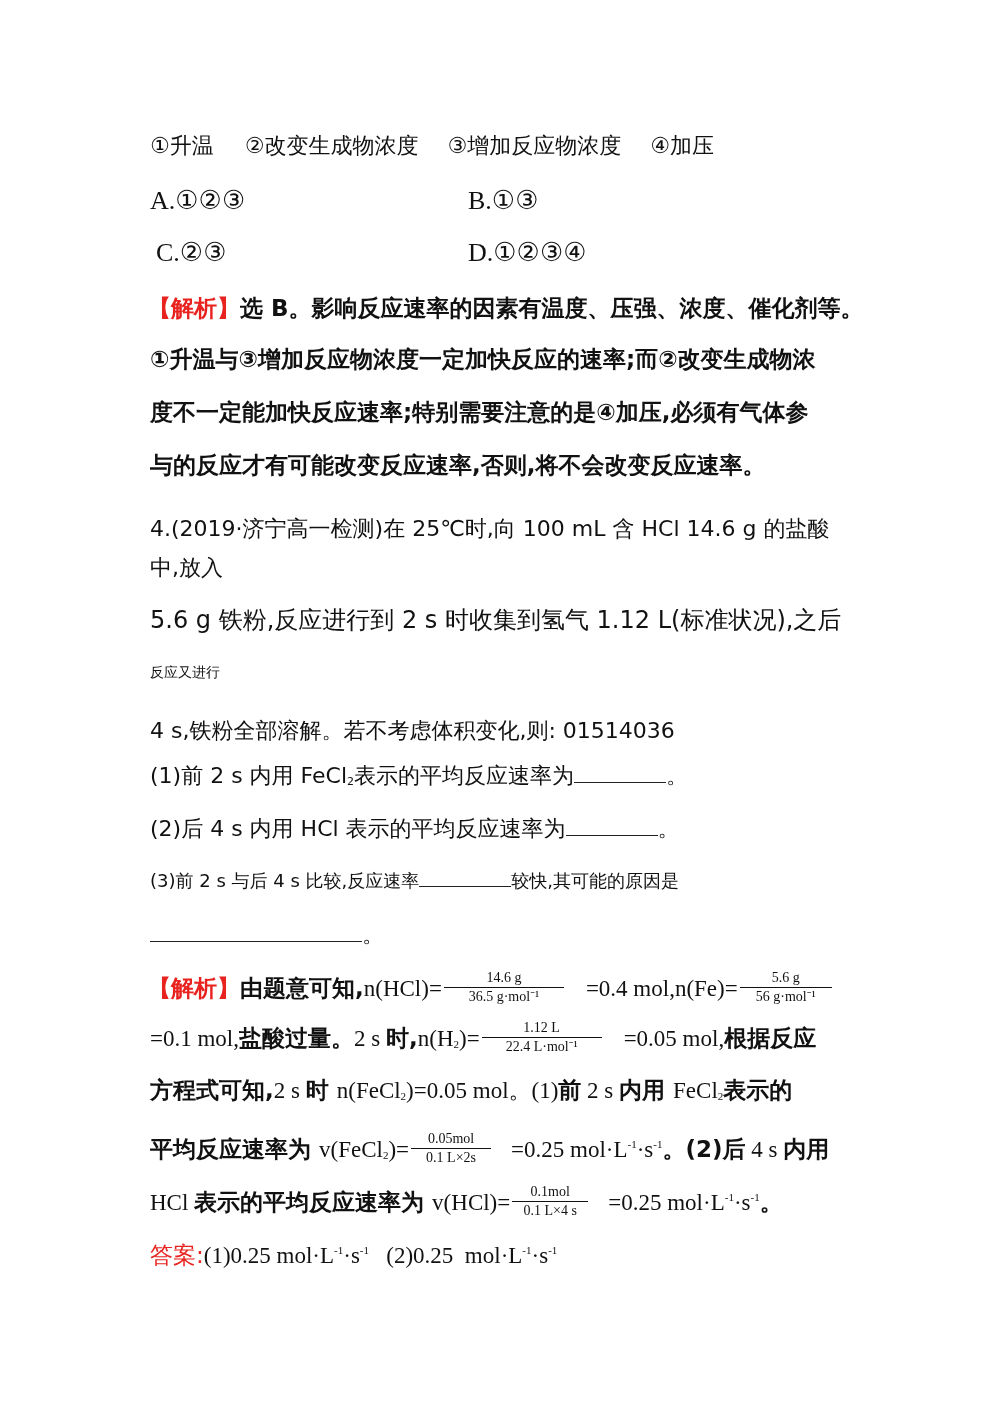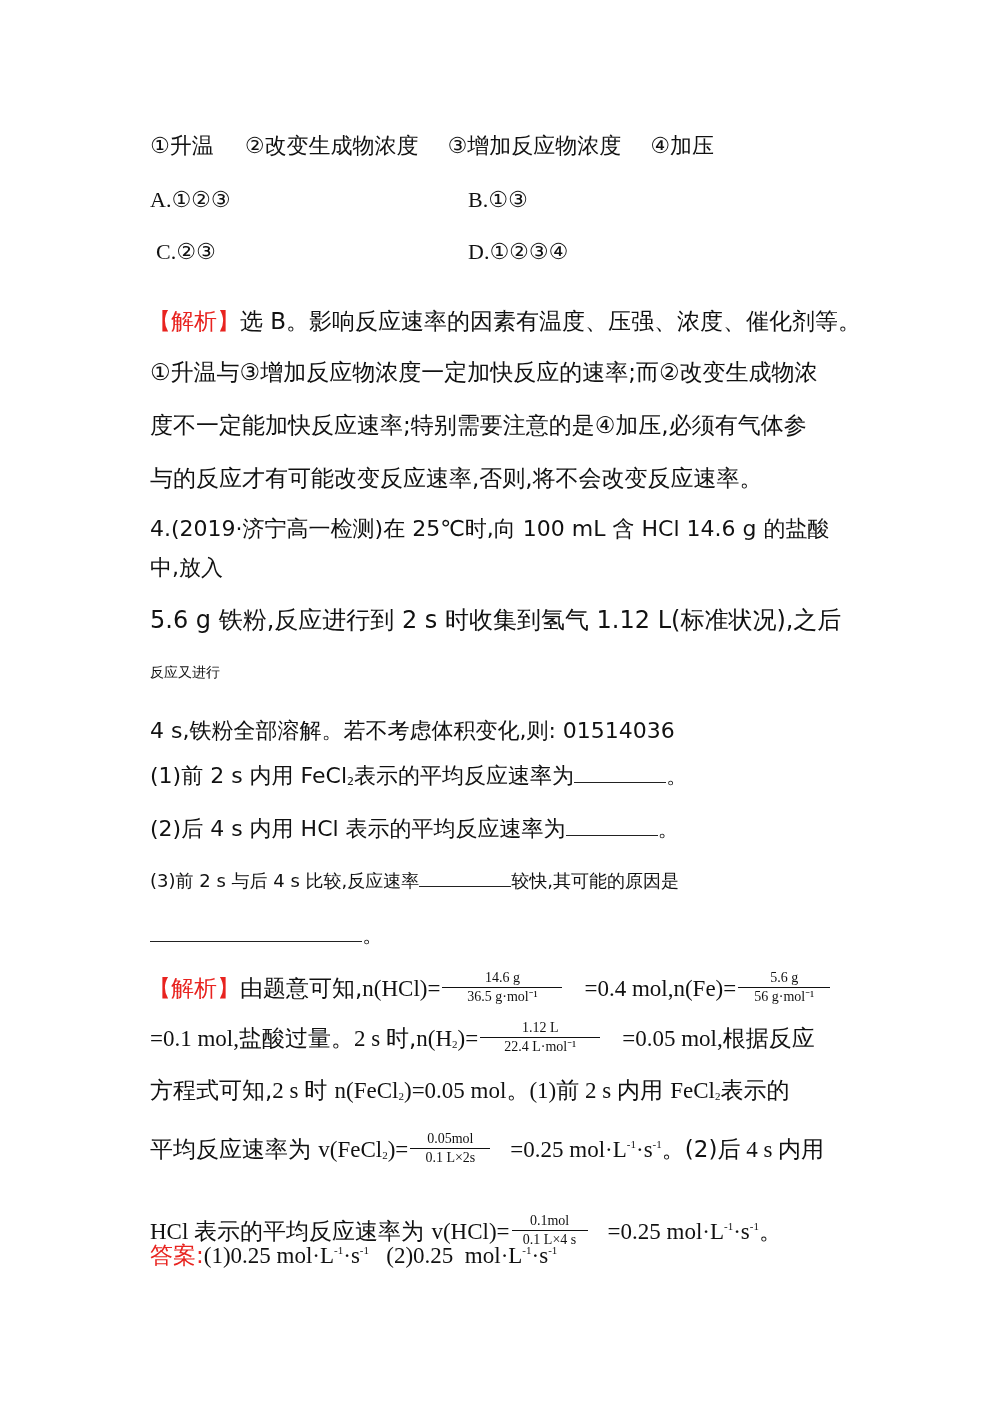--- a/index.html
+++ b/index.html
@@ -5,24 +5,24 @@
   html, body { margin: 0; padding: 0; background: #ffffff; }
   body {
     width: 1000px; height: 1414px; position: relative; overflow: hidden;
     font-family: "DejaVu Sans", sans-serif; color: #111;
   }
   .line {
     position: absolute; left: 150px; white-space: nowrap;
     font-size: 23px; line-height: 30px;
   }
   .serif { font-family: "Liberation Serif", "DejaVu Serif", serif; }
-  .bold { font-weight: normal; margin-top: 13px; }
+  .bold { font-weight: bold; }
   .red { color: #e8231f; }
   .blank { display: inline-block; border-bottom: 1px solid #222; height: 18px; vertical-align: baseline; }
-  .opt { position: absolute; font-size: 22px; line-height: 30px; white-space: nowrap; }
+  .opt { position: absolute; font-size: 26px; line-height: 30px; white-space: nowrap; }
   sub { font-size: 11px; vertical-align: -2px; }
   sup { font-size: 11px; vertical-align: 9px; }
   .frac {
     display: inline-block; vertical-align: middle; text-align: center;
     font-family: "Liberation Serif", serif; font-size: 14px; line-height: 18px;
     margin: 0 2px; position: relative; top: -2px;
   }
   .frac .num { display: block; padding: 0 4px; border-bottom: 1.5px solid #111; }
   .frac .den { display: block; padding: 0 4px; }
   .sp { display: inline-block; }
@@ -85,19 +85,19 @@
 </div>
 
 <div class="line" style="top:1075px;">
   <span class="bold">方程式可知,</span><span class="serif">2 s </span><span class="bold">时 </span><span class="serif"><span>n(FeCl</span><sub>2</sub><span>)=0.05 mol。(1)</span></span><span class="bold">前</span><span class="serif"> 2 s </span><span class="bold">内用 </span><span class="serif"><span>FeCl</span><sub>2</sub></span><span class="bold">表示的</span>
 </div>
 
 <div class="line" style="top:1124px; line-height:40px;">
   <span class="bold">平均反应速率为 </span><span class="serif"><span>v(FeCl</span><sub>2</sub><span>)=</span></span><span class="frac" style="width:80px"><span class="num">0.05mol</span><span class="den">0.1 L×2s</span></span><span class="sp" style="width:18px"></span><span class="serif"><span>=0.25 mol·L</span><sup>-1</sup><span>·s</span><sup>-1</sup></span><span class="bold">。(2)</span><span class="bold">后</span><span class="serif"> 4 s </span><span class="bold">内用</span>
 </div>
 
-<div class="line" style="top:1206px; line-height:40px;">
+<div class="line" style="top:1177px; line-height:40px;">
   <span class="serif">HCl </span><span class="bold">表示的平均反应速率为 </span><span class="serif">v(HCl)=</span><span class="frac" style="width:76px"><span class="num">0.1mol</span><span class="den">0.1 L×4 s</span></span><span class="sp" style="width:18px"></span><span class="serif"><span>=0.25  mol·L</span><sup>-1</sup><span>·s</span><sup>-1</sup></span><span class="bold">。</span>
 </div>
 
 <div class="line" style="top:1235px;">
   <span class="red">答案:</span><span class="serif"><span>(1)0.25  mol·L</span><sup>-1</sup><span>·s</span><sup>-1</sup></span><span class="serif" style="white-space:pre"><span>   (2)0.25  mol·L</span><sup>-1</sup><span>·s</span><sup>-1</sup></span>
 </div>
 
 </body></html>

